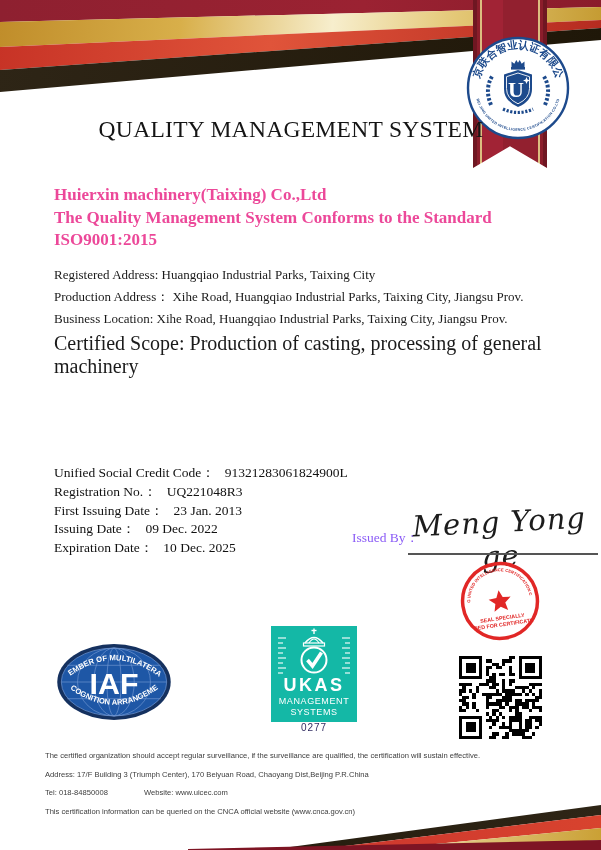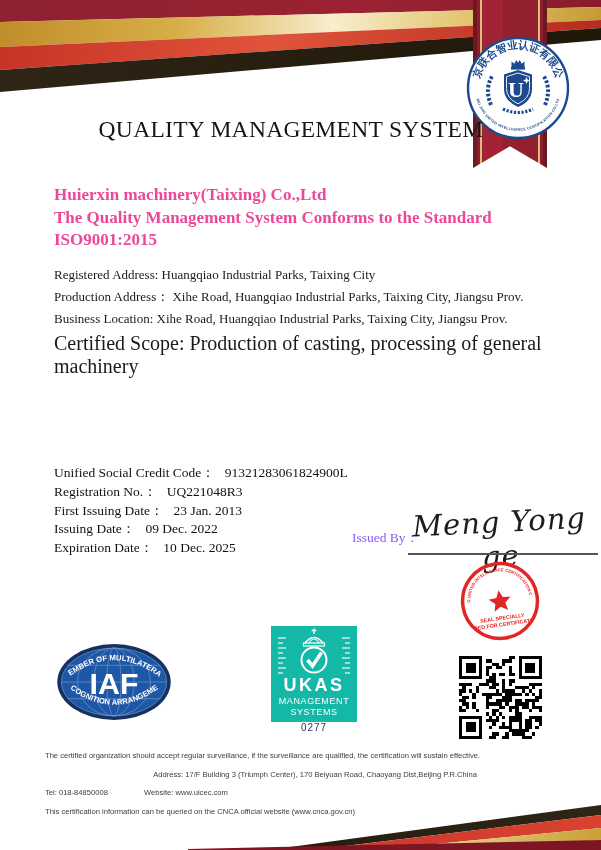--- a/index.html
+++ b/index.html
@@ -53,21 +53,21 @@
     transform:rotate(-3deg);letter-spacing:1px;}
 
   .seal-wrap{left:459px;top:560px;width:82px;height:82px;}
   .iaf-wrap{left:56px;top:643px;width:116px;height:78px;}
   .ukas-wrap{left:271px;top:626px;width:86px;text-align:center;}
   .ukas-box{width:86px;height:96px;background:#14b8a6;}
   .ukas-num{font-family:Liberation Sans, sans-serif;font-size:10px;color:#322d62;letter-spacing:1px;}
   .qr-wrap{left:459px;top:656px;width:83px;height:83px;}
   .fl{position:absolute;left:45px;width:540px;font-family:"Liberation Sans",sans-serif;
       font-size:7.6px;color:#3c3c3c;white-space:nowrap;}
-  .f1{top:751px;} .f2{top:770px;text-align:center;} .f3{top:788px;} .f4{top:807px;}
+  .f1{top:751px;} .f2{top:770px;} .f3{top:788px;} .f4{top:807px;}
   .f3 .gap{margin-left:34px;}
 </style>
 </head>
 <body>
 
 <div class="page">
 
   <div class="abs banner-top">
     <div class="stripe st1"></div>
     <div class="stripe st2"></div>

